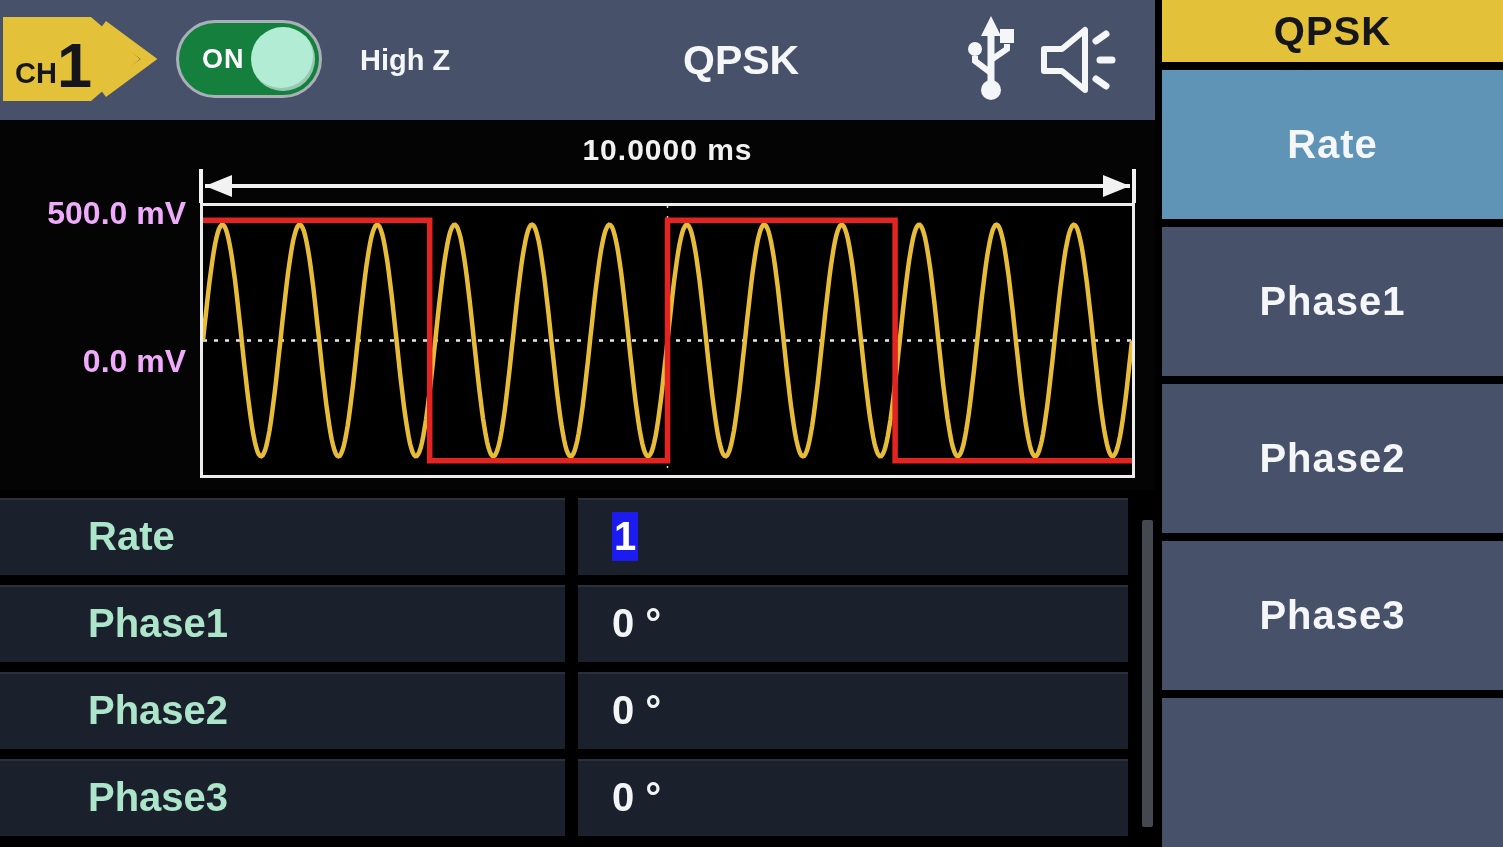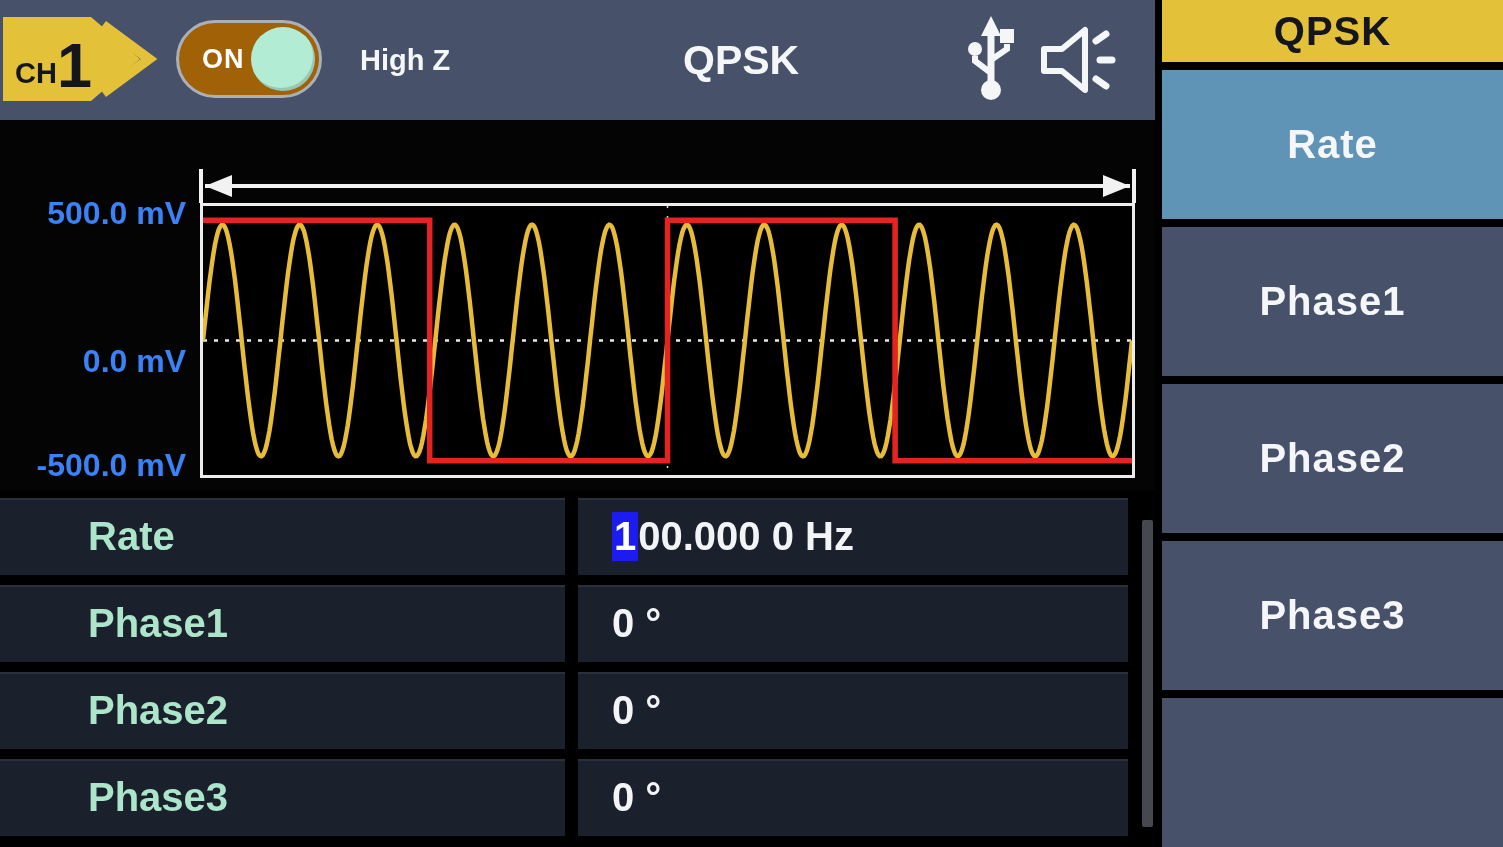--- a/index.html
+++ b/index.html
@@ -9,39 +9,39 @@
     font-family:"Liberation Sans", sans-serif; font-weight:700; overflow:hidden;
     display:flex;
   }
   .main { position:relative; width:1155px; height:595px; background:#000; }
 
   
   .topbar { position:absolute; left:0; top:0; width:1155px; height:120px; background:#475169; }
   .ch-badge { position:absolute; left:3px; top:13px; width:168px; height:92px; cursor:pointer; }
   .toggle {
     position:absolute; left:176px; top:20px; width:146px; height:78px;
-    background:#a16207; border:3px solid #aab0b8; border-radius:40px;
+    background:#15803d; border:3px solid #aab0b8; border-radius:40px;
   }
   .toggle-label { position:absolute; left:23px; top:50%; transform:translateY(-50%);
     color:#fff; font-size:27px; letter-spacing:1px; }
   .toggle-knob { position:absolute; right:4px; top:4px; width:64px; height:64px;
     border-radius:50%; background:#b2ecd5; box-shadow:inset -2px -3px 0 rgba(0,0,0,.15); }
   .hz-label { position:absolute; left:360px; top:0; height:120px; line-height:120px;
     color:#f4f6f8; font-size:29px; }
   .mode-label { position:absolute; left:683px; top:0; height:120px; line-height:120px;
     color:#f4f6f8; font-size:41px; }
   .icon-usb { position:absolute; left:962px; top:16px; }
   .icon-speaker { position:absolute; left:1038px; top:24px; }
 
   
   .scope { position:absolute; left:0; top:120px; width:1155px; height:370px; background:#040404; }
   .span-label { position:absolute; left:200px; top:13px; width:935px; text-align:center;
     color:#f2f2f2; font-size:30px; letter-spacing:1px; }
   .dim-arrow { position:absolute; left:198px; top:49px; }
-  .ytick { position:absolute; left:0; width:186px; text-align:right; color:#3b82f6;
+  .ytick { position:absolute; left:0; width:186px; text-align:right; color:#f0abfc;
     font-size:32px; line-height:34px; white-space:nowrap; }
   .ytick.t0 { top:76px; } .ytick.t1 { top:204px;margin-top:20px; } .ytick.t2 { top:328px; }
   .plot { position:absolute; left:200px; top:83px; width:935px; height:275px;
     border:3px solid #ededed; background:#000; }
 
   
   .params { position:absolute; left:0; top:490px; width:1155px; height:357px; background:#000; padding-top:8px; }
   .prow { display:flex; height:77px; margin:0 27px 10px 0; }
   .pcell { background:#1a202c; box-shadow:inset 0 2px 0 rgba(255,255,255,.08); display:flex; align-items:center; }
   .plabel { width:565px; padding-left:88px; color:#ace5c9; font-size:40px; }
@@ -98,51 +98,50 @@
         <path d="M6,25 L24,25 L47,6 L47,66 L24,47 L6,47 Z" fill="none" stroke="#f4f6f8" stroke-width="6" stroke-linejoin="round"></path>
         <g stroke="#f4f6f8" stroke-width="7" stroke-linecap="round">
           <line x1="58" y1="17" x2="68" y2="10"></line>
           <line x1="62" y1="36" x2="74" y2="36"></line>
           <line x1="58" y1="55" x2="68" y2="62"></line>
         </g>
       </svg>
     </div>
 
     <div class="scope">
+      <div class="span-label">10.0000 ms</div>
 
       <svg class="dim-arrow" width="939" height="34" viewBox="0 0 939 34">
         <g stroke="#f2f2f2" stroke-width="4" fill="#f2f2f2">
           <line x1="3" y1="0" x2="3" y2="34"></line>
           <line x1="936" y1="0" x2="936" y2="34"></line>
           <line x1="7" y1="17" x2="932" y2="17"></line>
           <polygon points="7,17 34,6 34,28" stroke="none"></polygon>
           <polygon points="932,17 905,6 905,28" stroke="none"></polygon>
         </g>
       </svg>
 
       <div class="ytick t0">500.0 mV</div>
       <div class="ytick t1">0.0 mV</div>
-      <div class="ytick t2">-500.0 mV</div>
 
       <div class="plot">
         <svg id="wave-svg" width="929" height="269" viewBox="0 0 929 269">
             <line x1="0" y1="134.5" x2="929" y2="134.5" stroke="#e8e8e8" stroke-width="2.5" stroke-dasharray="4 7"></line>
             <line x1="464.5" y1="0" x2="464.5" y2="269" stroke="#dcdcdc" stroke-width="1.5" stroke-dasharray="2 8"></line>
             <polyline points="0.0,134.5 1.3,122.0 2.7,109.7 4.0,97.7 5.3,86.1 6.6,75.1 8.0,64.8 9.3,55.2 10.6,46.6 11.9,39.0 13.3,32.5 14.6,27.2 15.9,23.1 17.3,20.4 18.6,18.9 19.9,18.8 21.2,20.0 22.6,22.6 23.9,26.4 25.2,31.5 26.5,37.8 27.9,45.3 29.2,53.7 30.5,63.1 31.9,73.3 33.2,84.2 34.5,95.8 35.8,107.7 37.2,120.0 38.5,132.4 39.8,144.9 41.1,157.2 42.5,169.3 43.8,181.0 45.1,192.1 46.5,202.6 47.8,212.3 49.1,221.0 50.4,228.8 51.8,235.5 53.1,241.0 54.4,245.3 55.7,248.3 57.1,249.9 58.4,250.3 59.7,249.3 61.0,246.9 62.4,243.3 63.7,238.4 65.0,232.3 66.4,225.1 67.7,216.8 69.0,207.5 70.3,197.4 71.7,186.6 73.0,175.2 74.3,163.3 75.6,151.1 77.0,138.7 78.3,126.2 79.6,113.8 81.0,101.7 82.3,89.9 83.6,78.7 84.9,68.1 86.3,58.3 87.6,49.4 88.9,41.4 90.2,34.5 91.6,28.8 92.9,24.3 94.2,21.1 95.6,19.2 96.9,18.7 98.2,19.5 99.5,21.6 100.9,25.0 102.2,29.7 103.5,35.6 104.8,42.7 106.2,50.8 107.5,59.9 108.8,69.8 110.2,80.5 111.5,91.9 112.8,103.7 114.1,115.9 115.5,128.3 116.8,140.7 118.1,153.1 119.4,165.3 120.8,177.1 122.1,188.5 123.4,199.2 124.8,209.1 126.1,218.2 127.4,226.3 128.7,233.4 130.1,239.3 131.4,244.0 132.7,247.4 134.0,249.5 135.4,250.3 136.7,249.8 138.0,247.9 139.3,244.7 140.7,240.2 142.0,234.5 143.3,227.6 144.7,219.6 146.0,210.7 147.3,200.9 148.6,190.3 150.0,179.1 151.3,167.3 152.6,155.2 153.9,142.8 155.3,130.3 156.6,117.9 157.9,105.7 159.3,93.8 160.6,82.4 161.9,71.6 163.2,61.5 164.6,52.2 165.9,43.9 167.2,36.7 168.5,30.6 169.9,25.7 171.2,22.1 172.5,19.7 173.9,18.7 175.2,19.1 176.5,20.7 177.8,23.7 179.2,28.0 180.5,33.5 181.8,40.2 183.1,48.0 184.5,56.7 185.8,66.4 187.1,76.9 188.5,88.0 189.8,99.7 191.1,111.8 192.4,124.1 193.8,136.6 195.1,149.0 196.4,161.3 197.7,173.2 199.1,184.8 200.4,195.7 201.7,205.9 203.1,215.3 204.4,223.7 205.7,231.2 207.0,237.5 208.4,242.6 209.7,246.4 211.0,249.0 212.3,250.2 213.7,250.1 215.0,248.6 216.3,245.9 217.7,241.8 219.0,236.5 220.3,230.0 221.6,222.4 223.0,213.8 224.3,204.2 225.6,193.9 226.9,182.9 228.3,171.3 229.6,159.3 230.9,147.0 232.3,134.5 233.6,122.0 234.9,109.7 236.2,97.7 237.6,86.1 238.9,75.1 240.2,64.8 241.5,55.2 242.9,46.6 244.2,39.0 245.5,32.5 246.8,27.2 248.2,23.1 249.5,20.4 250.8,18.9 252.2,18.8 253.5,20.0 254.8,22.6 256.1,26.4 257.5,31.5 258.8,37.8 260.1,45.3 261.4,53.7 262.8,63.1 264.1,73.3 265.4,84.2 266.8,95.8 268.1,107.7 269.4,120.0 270.7,132.4 272.1,144.9 273.4,157.2 274.7,169.3 276.0,181.0 277.4,192.1 278.7,202.6 280.0,212.3 281.4,221.0 282.7,228.8 284.0,235.5 285.3,241.0 286.7,245.3 288.0,248.3 289.3,249.9 290.6,250.3 292.0,249.3 293.3,246.9 294.6,243.3 296.0,238.4 297.3,232.3 298.6,225.1 299.9,216.8 301.3,207.5 302.6,197.4 303.9,186.6 305.2,175.2 306.6,163.3 307.9,151.1 309.2,138.7 310.6,126.2 311.9,113.8 313.2,101.7 314.5,89.9 315.9,78.7 317.2,68.1 318.5,58.3 319.8,49.4 321.2,41.4 322.5,34.5 323.8,28.8 325.1,24.3 326.5,21.1 327.8,19.2 329.1,18.7 330.5,19.5 331.8,21.6 333.1,25.0 334.4,29.7 335.8,35.6 337.1,42.7 338.4,50.8 339.7,59.9 341.1,69.8 342.4,80.5 343.7,91.9 345.1,103.7 346.4,115.9 347.7,128.3 349.0,140.7 350.4,153.1 351.7,165.3 353.0,177.1 354.3,188.5 355.7,199.2 357.0,209.1 358.3,218.2 359.7,226.3 361.0,233.4 362.3,239.3 363.6,244.0 365.0,247.4 366.3,249.5 367.6,250.3 368.9,249.8 370.3,247.9 371.6,244.7 372.9,240.2 374.3,234.5 375.6,227.6 376.9,219.6 378.2,210.7 379.6,200.9 380.9,190.3 382.2,179.1 383.5,167.3 384.9,155.2 386.2,142.8 387.5,130.3 388.9,117.9 390.2,105.7 391.5,93.8 392.8,82.4 394.2,71.6 395.5,61.5 396.8,52.2 398.1,43.9 399.5,36.7 400.8,30.6 402.1,25.7 403.5,22.1 404.8,19.7 406.1,18.7 407.4,19.1 408.8,20.7 410.1,23.7 411.4,28.0 412.7,33.5 414.1,40.2 415.4,48.0 416.7,56.7 418.1,66.4 419.4,76.9 420.7,88.0 422.0,99.7 423.4,111.8 424.7,124.1 426.0,136.6 427.3,149.0 428.7,161.3 430.0,173.2 431.3,184.8 432.6,195.7 434.0,205.9 435.3,215.3 436.6,223.7 438.0,231.2 439.3,237.5 440.6,242.6 441.9,246.4 443.3,249.0 444.6,250.2 445.9,250.1 447.2,248.6 448.6,245.9 449.9,241.8 451.2,236.5 452.6,230.0 453.9,222.4 455.2,213.8 456.5,204.2 457.9,193.9 459.2,182.9 460.5,171.3 461.8,159.3 463.2,147.0 464.5,134.5 465.8,122.0 467.2,109.7 468.5,97.7 469.8,86.1 471.1,75.1 472.5,64.8 473.8,55.2 475.1,46.6 476.4,39.0 477.8,32.5 479.1,27.2 480.4,23.1 481.8,20.4 483.1,18.9 484.4,18.8 485.7,20.0 487.1,22.6 488.4,26.4 489.7,31.5 491.0,37.8 492.4,45.3 493.7,53.7 495.0,63.1 496.4,73.3 497.7,84.2 499.0,95.8 500.3,107.7 501.7,120.0 503.0,132.4 504.3,144.9 505.6,157.2 507.0,169.3 508.3,181.0 509.6,192.1 511.0,202.6 512.3,212.3 513.6,221.0 514.9,228.8 516.3,235.5 517.6,241.0 518.9,245.3 520.2,248.3 521.6,249.9 522.9,250.3 524.2,249.3 525.5,246.9 526.9,243.3 528.2,238.4 529.5,232.3 530.9,225.1 532.2,216.8 533.5,207.5 534.8,197.4 536.2,186.6 537.5,175.2 538.8,163.3 540.1,151.1 541.5,138.7 542.8,126.2 544.1,113.8 545.5,101.7 546.8,89.9 548.1,78.7 549.4,68.1 550.8,58.3 552.1,49.4 553.4,41.4 554.7,34.5 556.1,28.8 557.4,24.3 558.7,21.1 560.1,19.2 561.4,18.7 562.7,19.5 564.0,21.6 565.4,25.0 566.7,29.7 568.0,35.6 569.3,42.7 570.7,50.8 572.0,59.9 573.3,69.8 574.7,80.5 576.0,91.9 577.3,103.7 578.6,115.9 580.0,128.3 581.3,140.7 582.6,153.1 583.9,165.3 585.3,177.1 586.6,188.5 587.9,199.2 589.3,209.1 590.6,218.2 591.9,226.3 593.2,233.4 594.6,239.3 595.9,244.0 597.2,247.4 598.5,249.5 599.9,250.3 601.2,249.8 602.5,247.9 603.9,244.7 605.2,240.2 606.5,234.5 607.8,227.6 609.2,219.6 610.5,210.7 611.8,200.9 613.1,190.3 614.5,179.1 615.8,167.3 617.1,155.2 618.4,142.8 619.8,130.3 621.1,117.9 622.4,105.7 623.8,93.8 625.1,82.4 626.4,71.6 627.7,61.5 629.1,52.2 630.4,43.9 631.7,36.7 633.0,30.6 634.4,25.7 635.7,22.1 637.0,19.7 638.4,18.7 639.7,19.1 641.0,20.7 642.3,23.7 643.7,28.0 645.0,33.5 646.3,40.2 647.6,48.0 649.0,56.7 650.3,66.4 651.6,76.9 653.0,88.0 654.3,99.7 655.6,111.8 656.9,124.1 658.3,136.6 659.6,149.0 660.9,161.3 662.2,173.2 663.6,184.8 664.9,195.7 666.2,205.9 667.6,215.3 668.9,223.7 670.2,231.2 671.5,237.5 672.9,242.6 674.2,246.4 675.5,249.0 676.8,250.2 678.2,250.1 679.5,248.6 680.8,245.9 682.2,241.8 683.5,236.5 684.8,230.0 686.1,222.4 687.5,213.8 688.8,204.2 690.1,193.9 691.4,182.9 692.8,171.3 694.1,159.3 695.4,147.0 696.8,134.5 698.1,122.0 699.4,109.7 700.7,97.7 702.1,86.1 703.4,75.1 704.7,64.8 706.0,55.2 707.4,46.6 708.7,39.0 710.0,32.5 711.3,27.2 712.7,23.1 714.0,20.4 715.3,18.9 716.7,18.8 718.0,20.0 719.3,22.6 720.6,26.4 722.0,31.5 723.3,37.8 724.6,45.3 725.9,53.7 727.3,63.1 728.6,73.3 729.9,84.2 731.3,95.8 732.6,107.7 733.9,120.0 735.2,132.4 736.6,144.9 737.9,157.2 739.2,169.3 740.5,181.0 741.9,192.1 743.2,202.6 744.5,212.3 745.9,221.0 747.2,228.8 748.5,235.5 749.8,241.0 751.2,245.3 752.5,248.3 753.8,249.9 755.1,250.3 756.5,249.3 757.8,246.9 759.1,243.3 760.5,238.4 761.8,232.3 763.1,225.1 764.4,216.8 765.8,207.5 767.1,197.4 768.4,186.6 769.7,175.2 771.1,163.3 772.4,151.1 773.7,138.7 775.1,126.2 776.4,113.8 777.7,101.7 779.0,89.9 780.4,78.7 781.7,68.1 783.0,58.3 784.3,49.4 785.7,41.4 787.0,34.5 788.3,28.8 789.6,24.3 791.0,21.1 792.3,19.2 793.6,18.7 795.0,19.5 796.3,21.6 797.6,25.0 798.9,29.7 800.3,35.6 801.6,42.7 802.9,50.8 804.2,59.9 805.6,69.8 806.9,80.5 808.2,91.9 809.6,103.7 810.9,115.9 812.2,128.3 813.5,140.7 814.9,153.1 816.2,165.3 817.5,177.1 818.8,188.5 820.2,199.2 821.5,209.1 822.8,218.2 824.2,226.3 825.5,233.4 826.8,239.3 828.1,244.0 829.5,247.4 830.8,249.5 832.1,250.3 833.4,249.8 834.8,247.9 836.1,244.7 837.4,240.2 838.8,234.5 840.1,227.6 841.4,219.6 842.7,210.7 844.1,200.9 845.4,190.3 846.7,179.1 848.0,167.3 849.4,155.2 850.7,142.8 852.0,130.3 853.4,117.9 854.7,105.7 856.0,93.8 857.3,82.4 858.7,71.6 860.0,61.5 861.3,52.2 862.6,43.9 864.0,36.7 865.3,30.6 866.6,25.7 868.0,22.1 869.3,19.7 870.6,18.7 871.9,19.1 873.3,20.7 874.6,23.7 875.9,28.0 877.2,33.5 878.6,40.2 879.9,48.0 881.2,56.7 882.5,66.4 883.9,76.9 885.2,88.0 886.5,99.7 887.9,111.8 889.2,124.1 890.5,136.6 891.8,149.0 893.2,161.3 894.5,173.2 895.8,184.8 897.1,195.7 898.5,205.9 899.8,215.3 901.1,223.7 902.5,231.2 903.8,237.5 905.1,242.6 906.4,246.4 907.8,249.0 909.1,250.2 910.4,250.1 911.7,248.6 913.1,245.9 914.4,241.8 915.7,236.5 917.1,230.0 918.4,222.4 919.7,213.8 921.0,204.2 922.4,193.9 923.7,182.9 925.0,171.3 926.3,159.3 927.7,147.0 929.0,134.5" fill="none" stroke="#e7bc38" stroke-width="4.5"></polyline>
             <path d="M0.0,14.2L226.7,14.2L226.7,254.8L464.5,254.8L464.5,14.2L692.1,14.2L692.1,254.8L929.0,254.8" fill="none" stroke="#e42420" stroke-width="5.5" stroke-linejoin="miter"></path>
           </svg>
       </div>
     </div>
 
     <div class="params">
       <div class="prow">
         <div class="pcell plabel">Rate</div>
         <div class="pcell pvalue">
             <span class="cursor">1</span>
-            <span>00.000 0 Hz</span>
           </div>
       </div>
       <div class="prow">
         <div class="pcell plabel">Phase1</div>
         <div class="pcell pvalue">0 °</div>
       </div>
       <div class="prow">
         <div class="pcell plabel">Phase2</div>
         <div class="pcell pvalue">0 °</div>
       </div>

